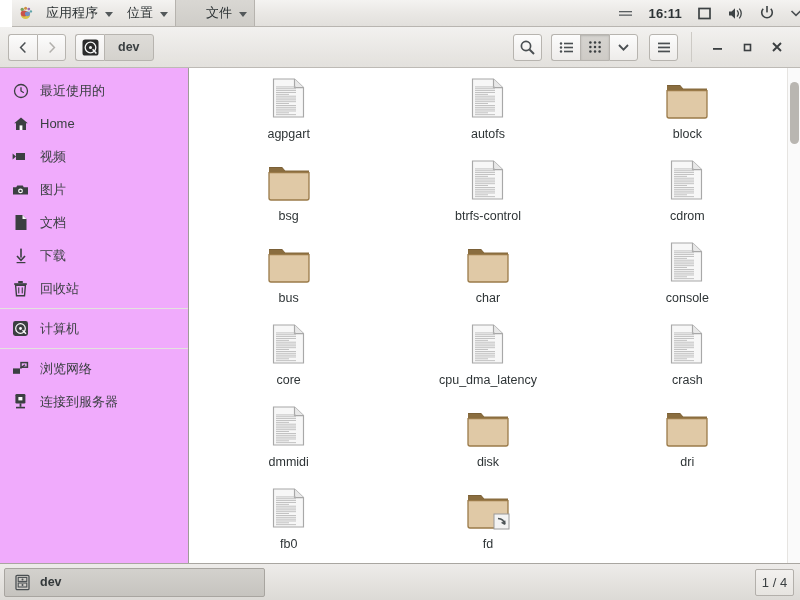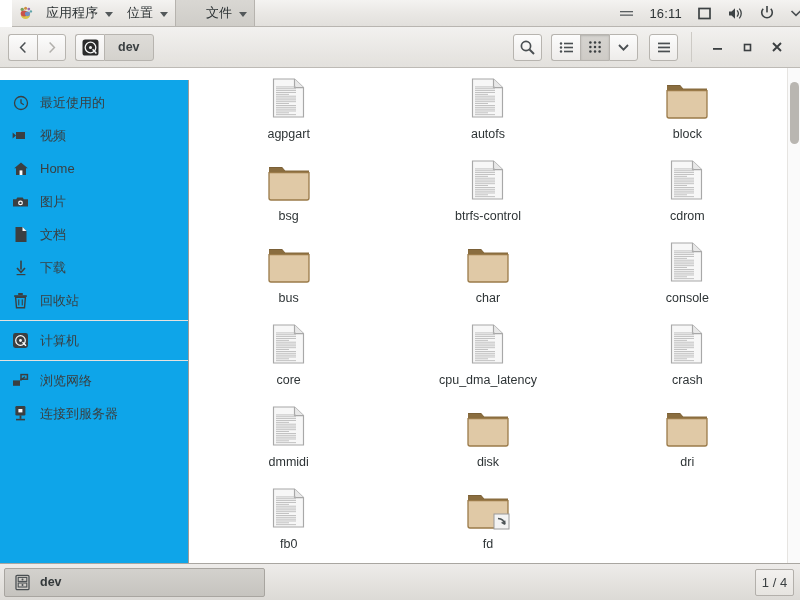--- a/index.html
+++ b/index.html
@@ -33,21 +33,21 @@
   }
   #panel-logo {
     width: 20px; height: 20px; margin-left: 4px; margin-right: 3px;
     position: relative; flex: none;
   }
   #panel-right {
     margin-left: auto; display: flex; align-items: center;
     gap: 9px; padding-right: 7px; font-size: 13px;
   }
   .pr-item { display:flex; align-items:center; justify-content:center; height:22px; padding:0 3px; }
-  #panel-clock { font-weight: normal; letter-spacing: .2px; color:#2e3436; }
+  #panel-clock { font-weight: bold; letter-spacing: .2px; color:#2e3436; }
 
   
   #window {
     position: absolute; left: 0; top: 27px; width: 800px; height: 536px;
     background: #fff;
     display: flex; flex-direction: column;
   }
   #titlebar {
     height: 41px; flex: none;
     background: linear-gradient(to bottom,#f2f1ef 0%, #e9e7e4 60%, #e3e1dd 100%);
@@ -95,23 +95,23 @@
   #wm-buttons { display: flex; align-items: center; margin-left: 13px; padding-left:10px; border-left:1px solid #cdcac5; }
   .wm-btn {
     width: 30px; height: 30px; display: flex; align-items: center; justify-content: center;
     color: #3b3f41; cursor: default;
   }
 
   
   #win-body { flex: 1; display: flex; min-height: 0; background: #fff; }
 
   #sidebar {
-    width: 189px; flex: none; background: #0ea5e9;
+    width: 189px; flex: none; background: #f0abfc;
     border-right: 1px solid #9e9c98;
-    padding-top: 6px; overflow: hidden; margin-top: 12px;
+    padding-top: 6px; overflow: hidden;
   }
   .side-item {
     height: 33px; display: flex; align-items: center;
     padding-left: 12px; gap: 11px; cursor: default;
     font-size: 13px; color: #3a3f41;
   }
   .side-sep { height: 1px; background: #e4e2df; margin: 3px 0; }
   .side-ico { width: 17px; height: 17px; flex: none; display:flex; align-items:center; justify-content:center; }
 
   #content {
@@ -346,36 +346,36 @@
           <svg width="16" height="16" viewBox="0 0 16 16">
             <circle cx="8" cy="8" r="6.5" fill="none" stroke="#3b3f41" stroke-width="1.3"></circle>
             <path d="M8 4.2 V8 L10.8 9.8" fill="none" stroke="#3b3f41" stroke-width="1.3"></path>
           </svg>
         </span>
         <span>最近使用的</span>
       </div>
 
       <div class="side-item">
         <span class="side-ico">
+          <svg width="16" height="16" viewBox="0 0 16 16">
+            <path d="M8 1.6 L1.2 7.2 h1.8 V14 h10 V7.2 h1.8 Z" fill="#3b3f41"></path>
+            <rect x="6.6" y="9.4" width="2.8" height="4.6" fill="#fcfcfc"></rect>
+          </svg>
+        </span>
+        <span>Home</span>
+      </div>
+
+      <div class="side-item">
+        <span class="side-ico">
           <svg width="17" height="13" viewBox="0 0 17 13">
             <rect x="4" y="3" width="9" height="7" fill="#3b3f41"></rect>
             <path d="M4 6.5 L0.6 3.6 v5.8 Z" fill="#3b3f41"></path>
           </svg>
         </span>
         <span>视频</span>
-      </div>
-
-      <div class="side-item">
-        <span class="side-ico">
-          <svg width="16" height="16" viewBox="0 0 16 16">
-            <path d="M8 1.6 L1.2 7.2 h1.8 V14 h10 V7.2 h1.8 Z" fill="#3b3f41"></path>
-            <rect x="6.6" y="9.4" width="2.8" height="4.6" fill="#fcfcfc"></rect>
-          </svg>
-        </span>
-        <span>Home</span>
       </div>
 
       <div class="side-item">
         <span class="side-ico">
           <svg width="17" height="14" viewBox="0 0 17 14">
             <path d="M1 4.2 h3.2 l1.1-1.6 h5.4 l1.1 1.6 H16 v7.4 H1 Z" fill="#3b3f41"></path>
             <circle cx="8.5" cy="7.9" r="2.4" fill="#fcfcfc"></circle>
             <circle cx="8.5" cy="7.9" r="1.2" fill="#3b3f41"></circle>
           </svg>
         </span>

